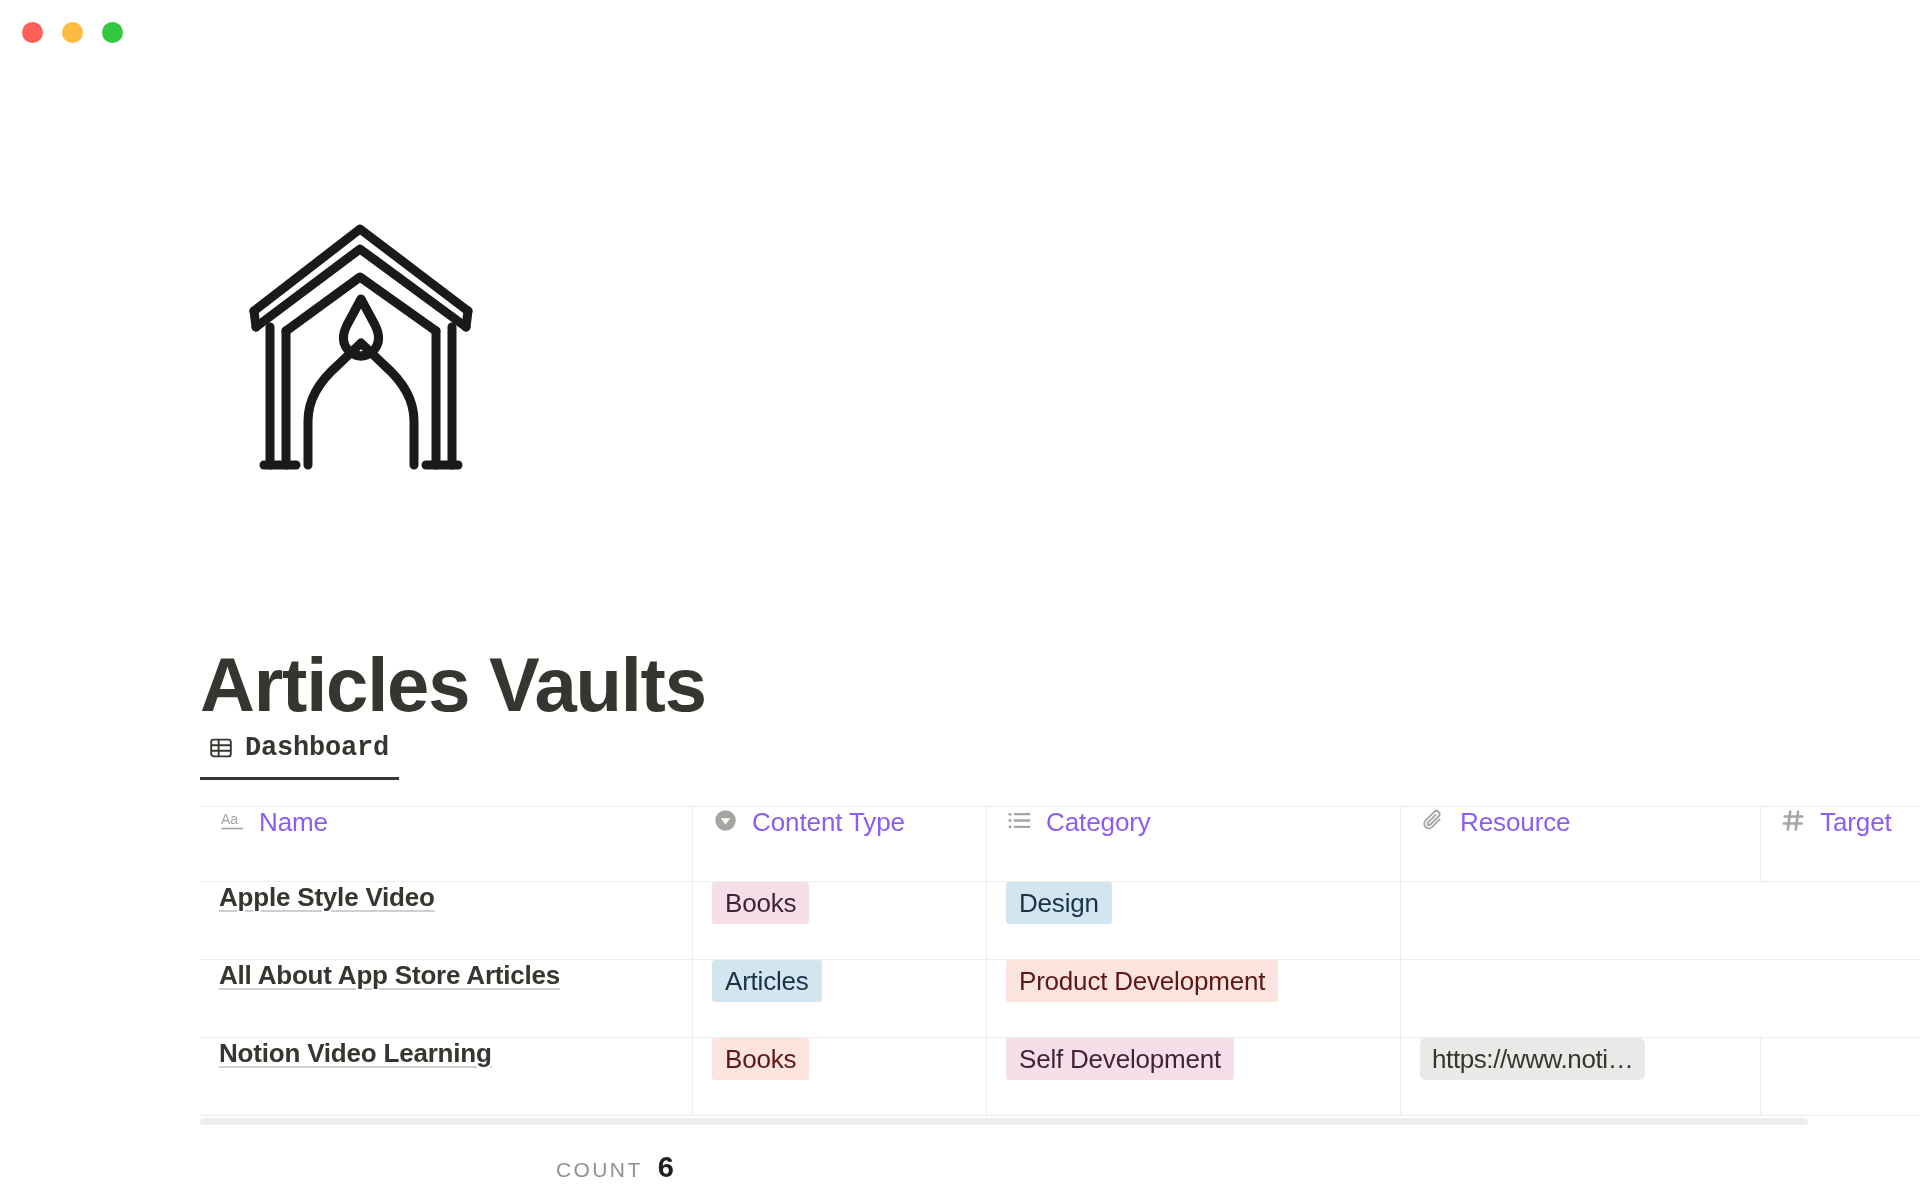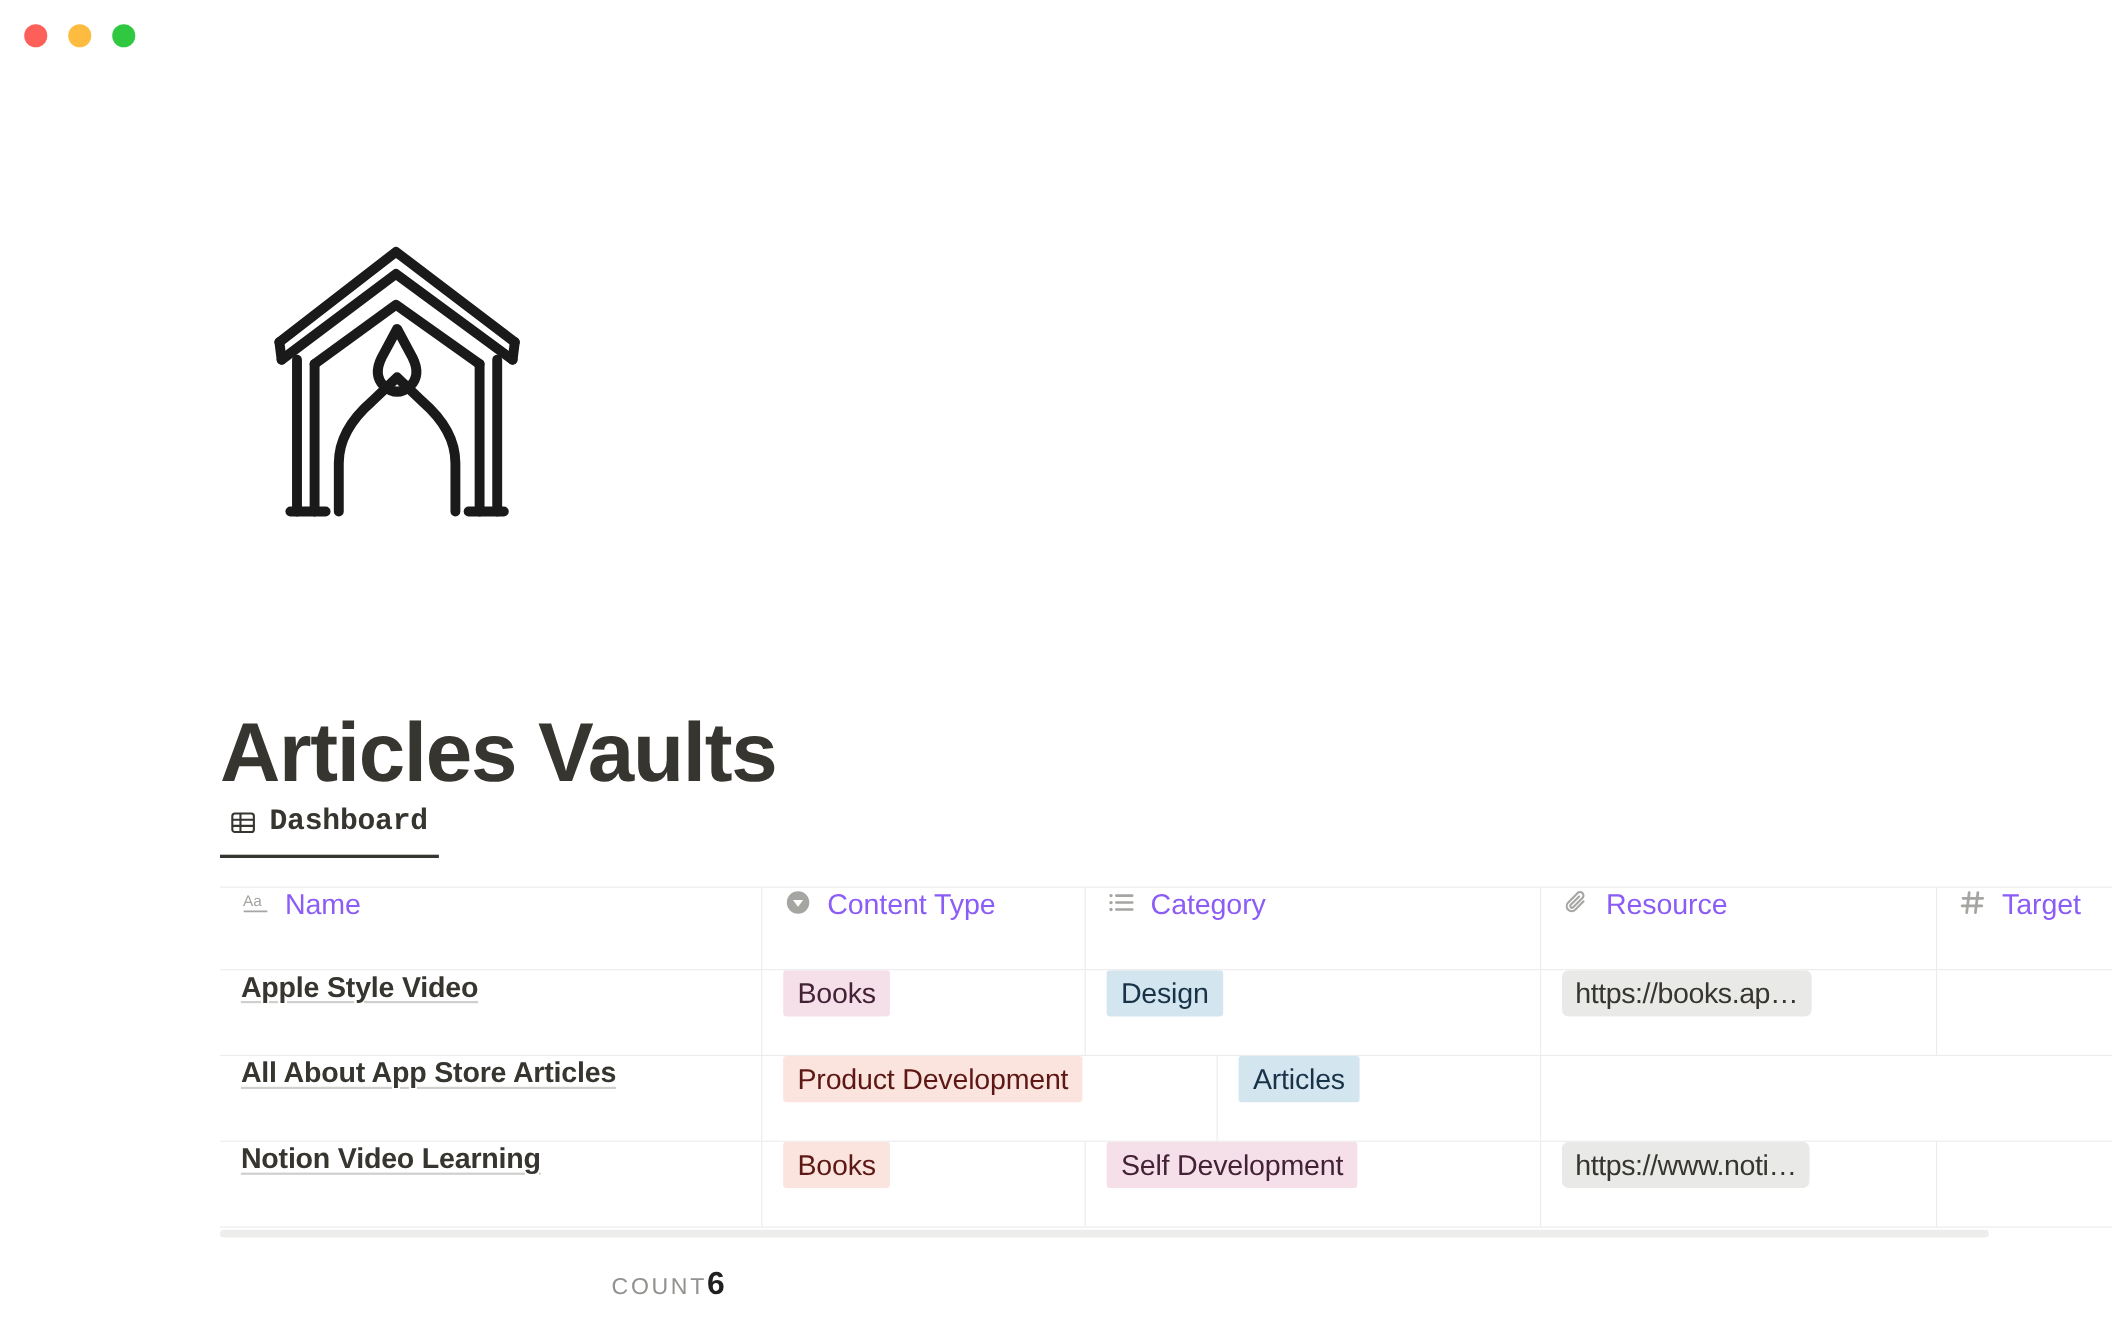--- a/index.html
+++ b/index.html
@@ -215,21 +215,21 @@
     left: 200px;
     top: 1140px;
     width: 1720px;
     height: 54px;
     display: flex;
     align-items: center;
   }
   .count-block {
     display: flex;
     align-items: baseline;
-    gap: 0;
+    gap: 15px;
     margin-left: 356px;
   }
   .count-label {
     font-size: 21px;
     letter-spacing: 2.4px;
     color: #91918e;
     text-transform: uppercase;
   }
   .count-value {
     font-size: 29px;
@@ -349,37 +349,34 @@
     <div class="db-row">
       <div class="db-cell col-name">
         <span class="cell-title">Apple Style Video</span>
       </div>
       <div class="db-cell col-type">
         <span class="tag" style="background: rgb(245, 224, 234); color: rgb(68, 34, 54);">Books</span>
       </div>
       <div class="db-cell col-category">
         <span class="tag" style="background: rgb(211, 229, 239); color: rgb(24, 51, 71);">Design</span>
       </div>
-      <div class="db-cell col-resource">
-        <span class="tag-url">https://books.ap…</span>
-      </div>
       <div class="db-cell col-target">
         <span></span>
       </div>
     </div>
 
     <div class="db-row">
       <div class="db-cell col-name">
         <span class="cell-title">All About App Store Articles</span>
       </div>
+      <div class="db-cell col-type">
+        <span class="tag" style="background: rgb(211, 229, 239); color: rgb(24, 51, 71);">Articles</span>
+      </div>
       <div class="db-cell col-category">
         <span class="tag" style="background: rgb(251, 228, 221); color: rgb(93, 23, 21);">Product Development</span>
-      </div>
-      <div class="db-cell col-type">
-        <span class="tag" style="background: rgb(211, 229, 239); color: rgb(24, 51, 71);">Articles</span>
       </div>
       <div class="db-cell col-target">
         <span></span>
       </div>
     </div>
 
     <div class="db-row">
       <div class="db-cell col-name">
         <span class="cell-title">Notion Video Learning</span>
       </div>

